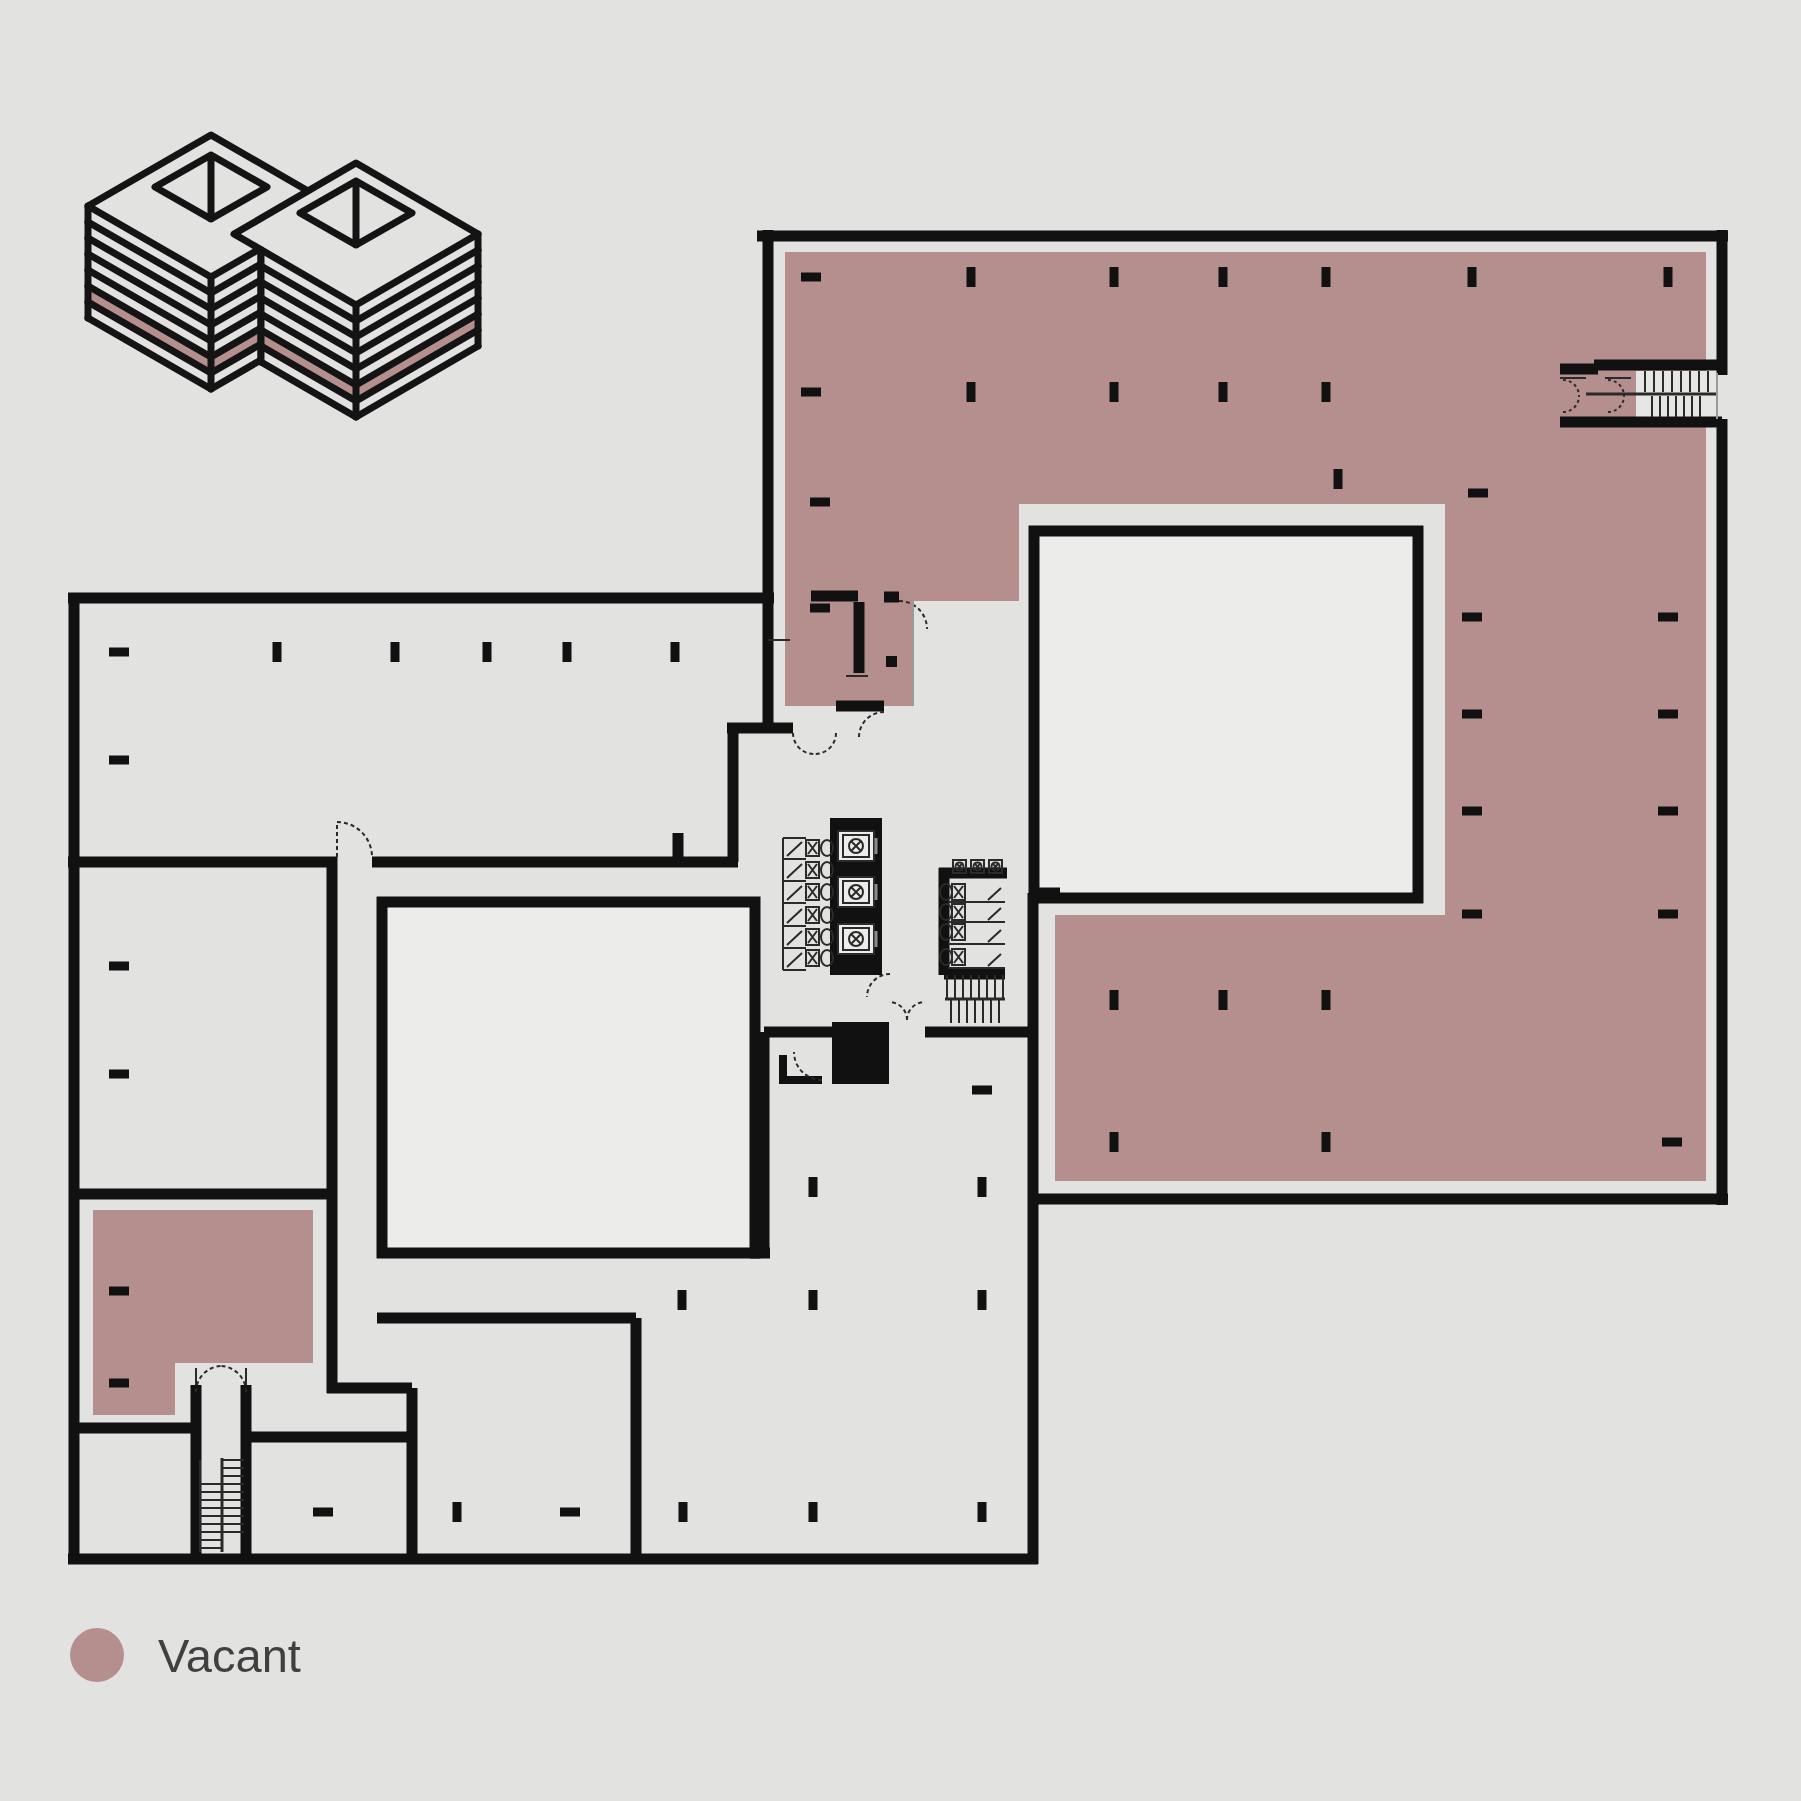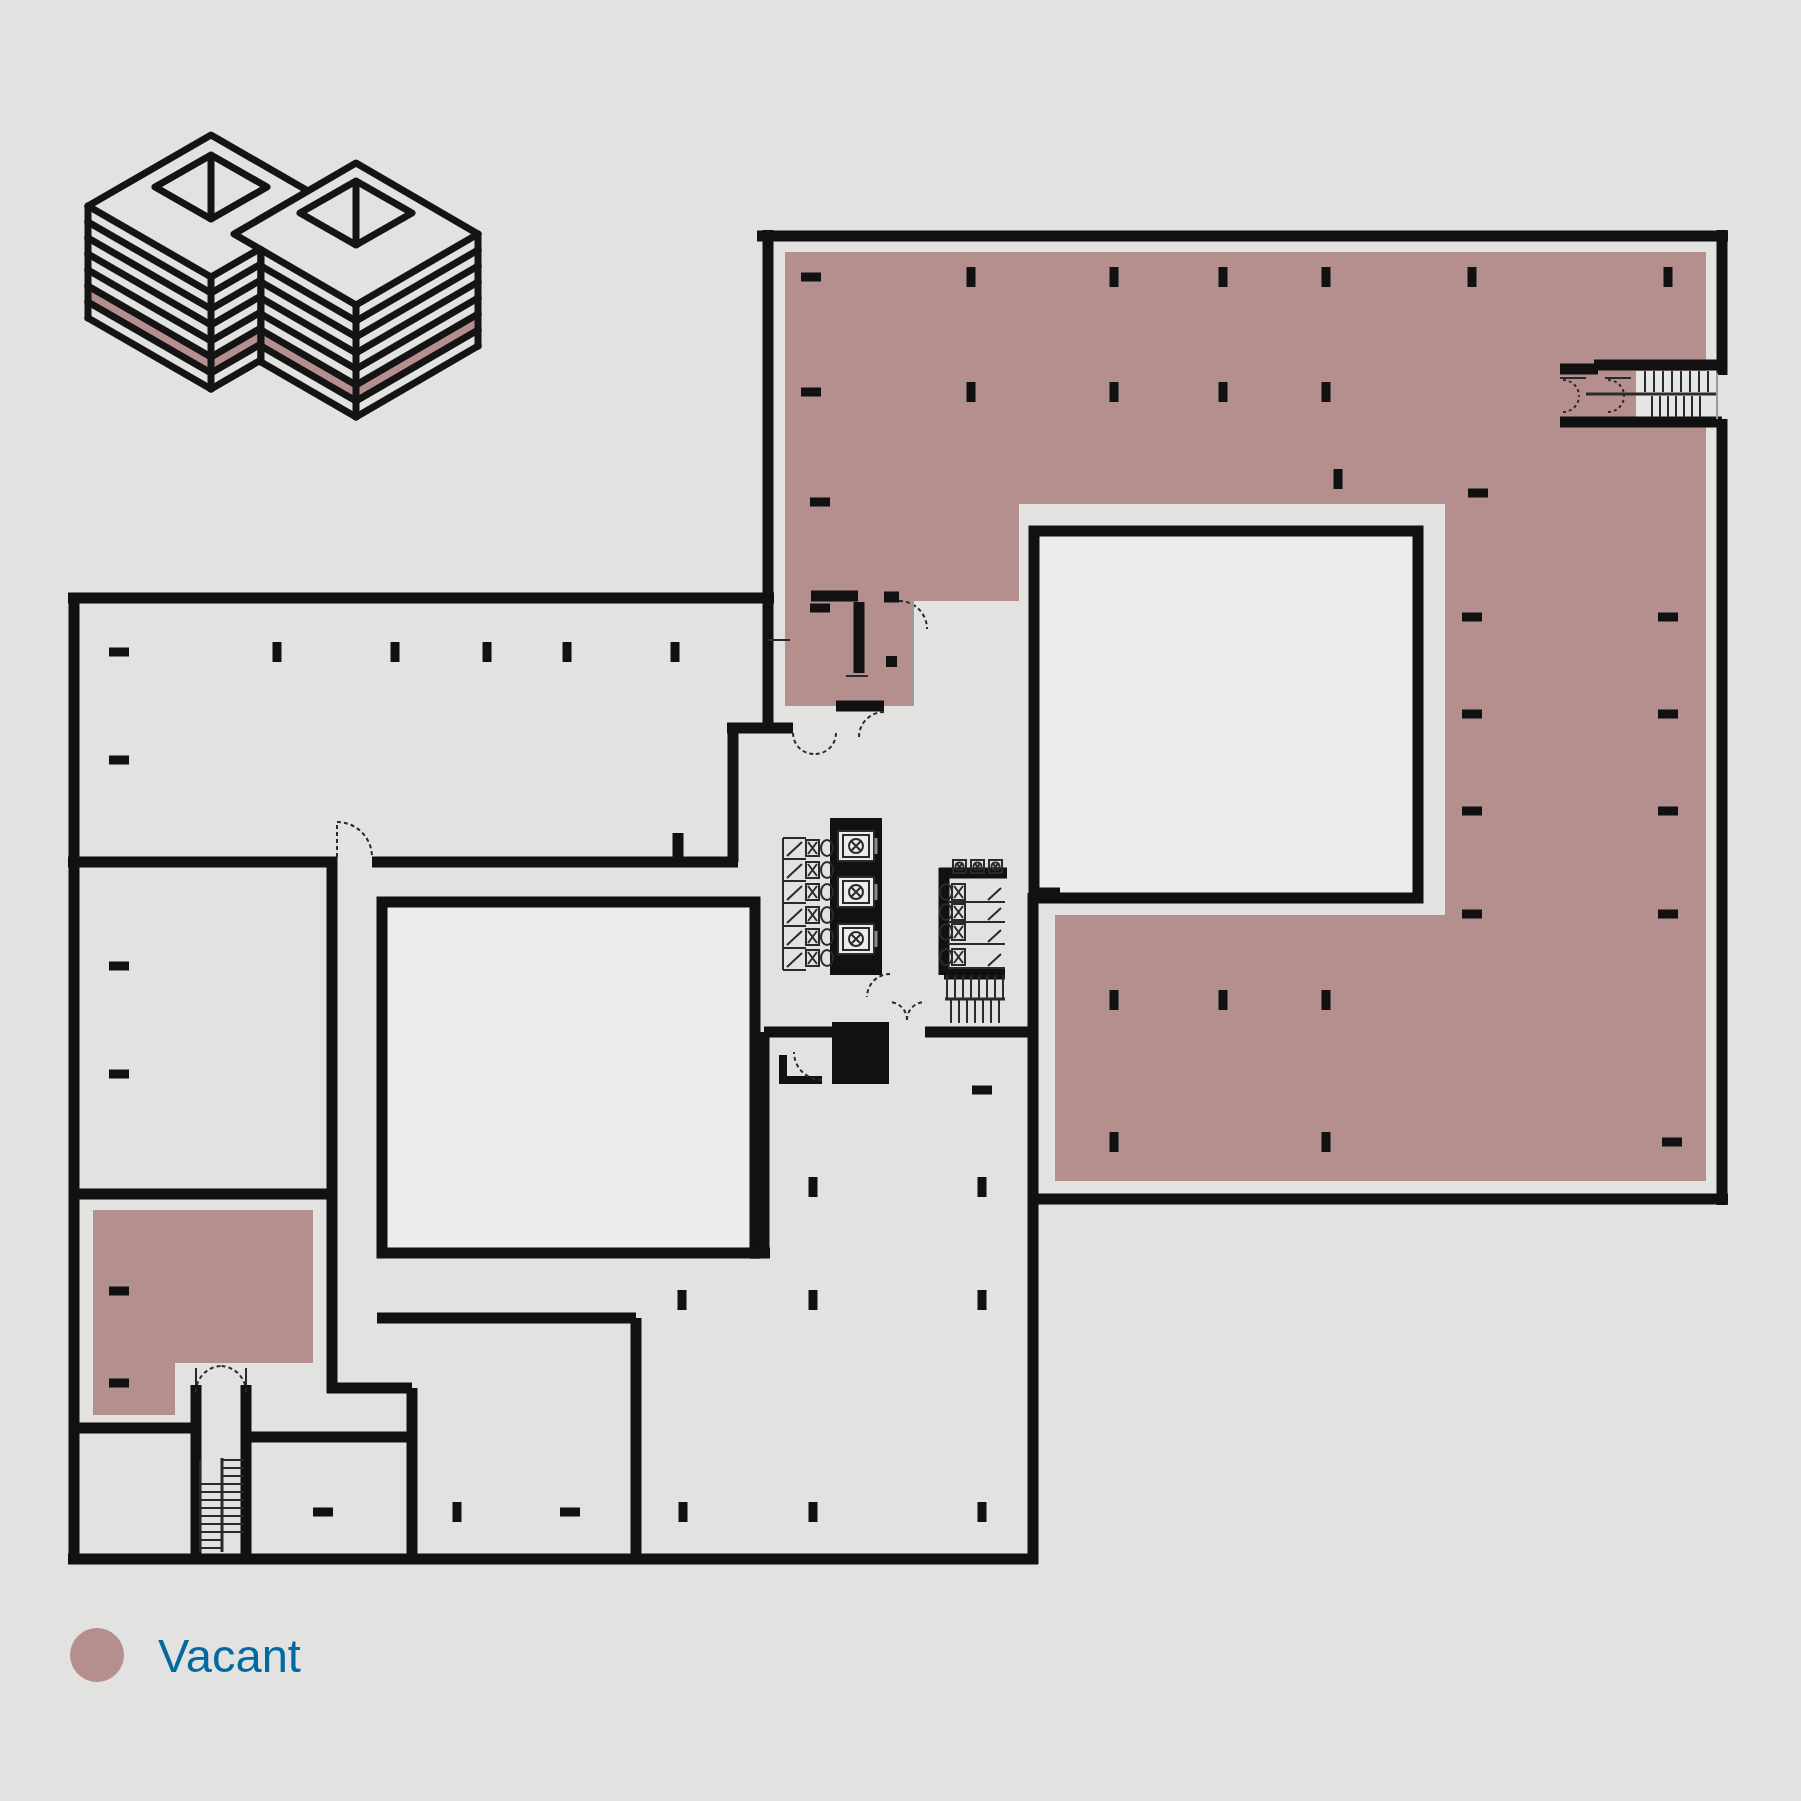--- a/index.html
+++ b/index.html
@@ -11,21 +11,21 @@
   #plan-svg{position:absolute;left:0;top:0;}
   .legend{
     position:absolute;left:70px;top:1628px;
     display:flex;align-items:center;gap:34px;
   }
   .legend-swatch{
     width:54px;height:54px;border-radius:50%;
     background:#b48f8e;display:inline-block;
   }
   .legend-label{
-    font-size:47px;color:#0369a1;letter-spacing:0px;line-height:1;
+    font-size:47px;color:#404040;letter-spacing:0px;line-height:1;
   }
 </style>
 </head>
 <body style="background: rgb(226, 227, 225);">
 
 <svg id="plan-svg" width="1801" height="1801" viewBox="0 0 1801 1801" xmlns="http://www.w3.org/2000/svg">
 
   <rect x="0" y="0" width="1801" height="1801" fill="#e2e3e1"></rect>
 
   <g>

